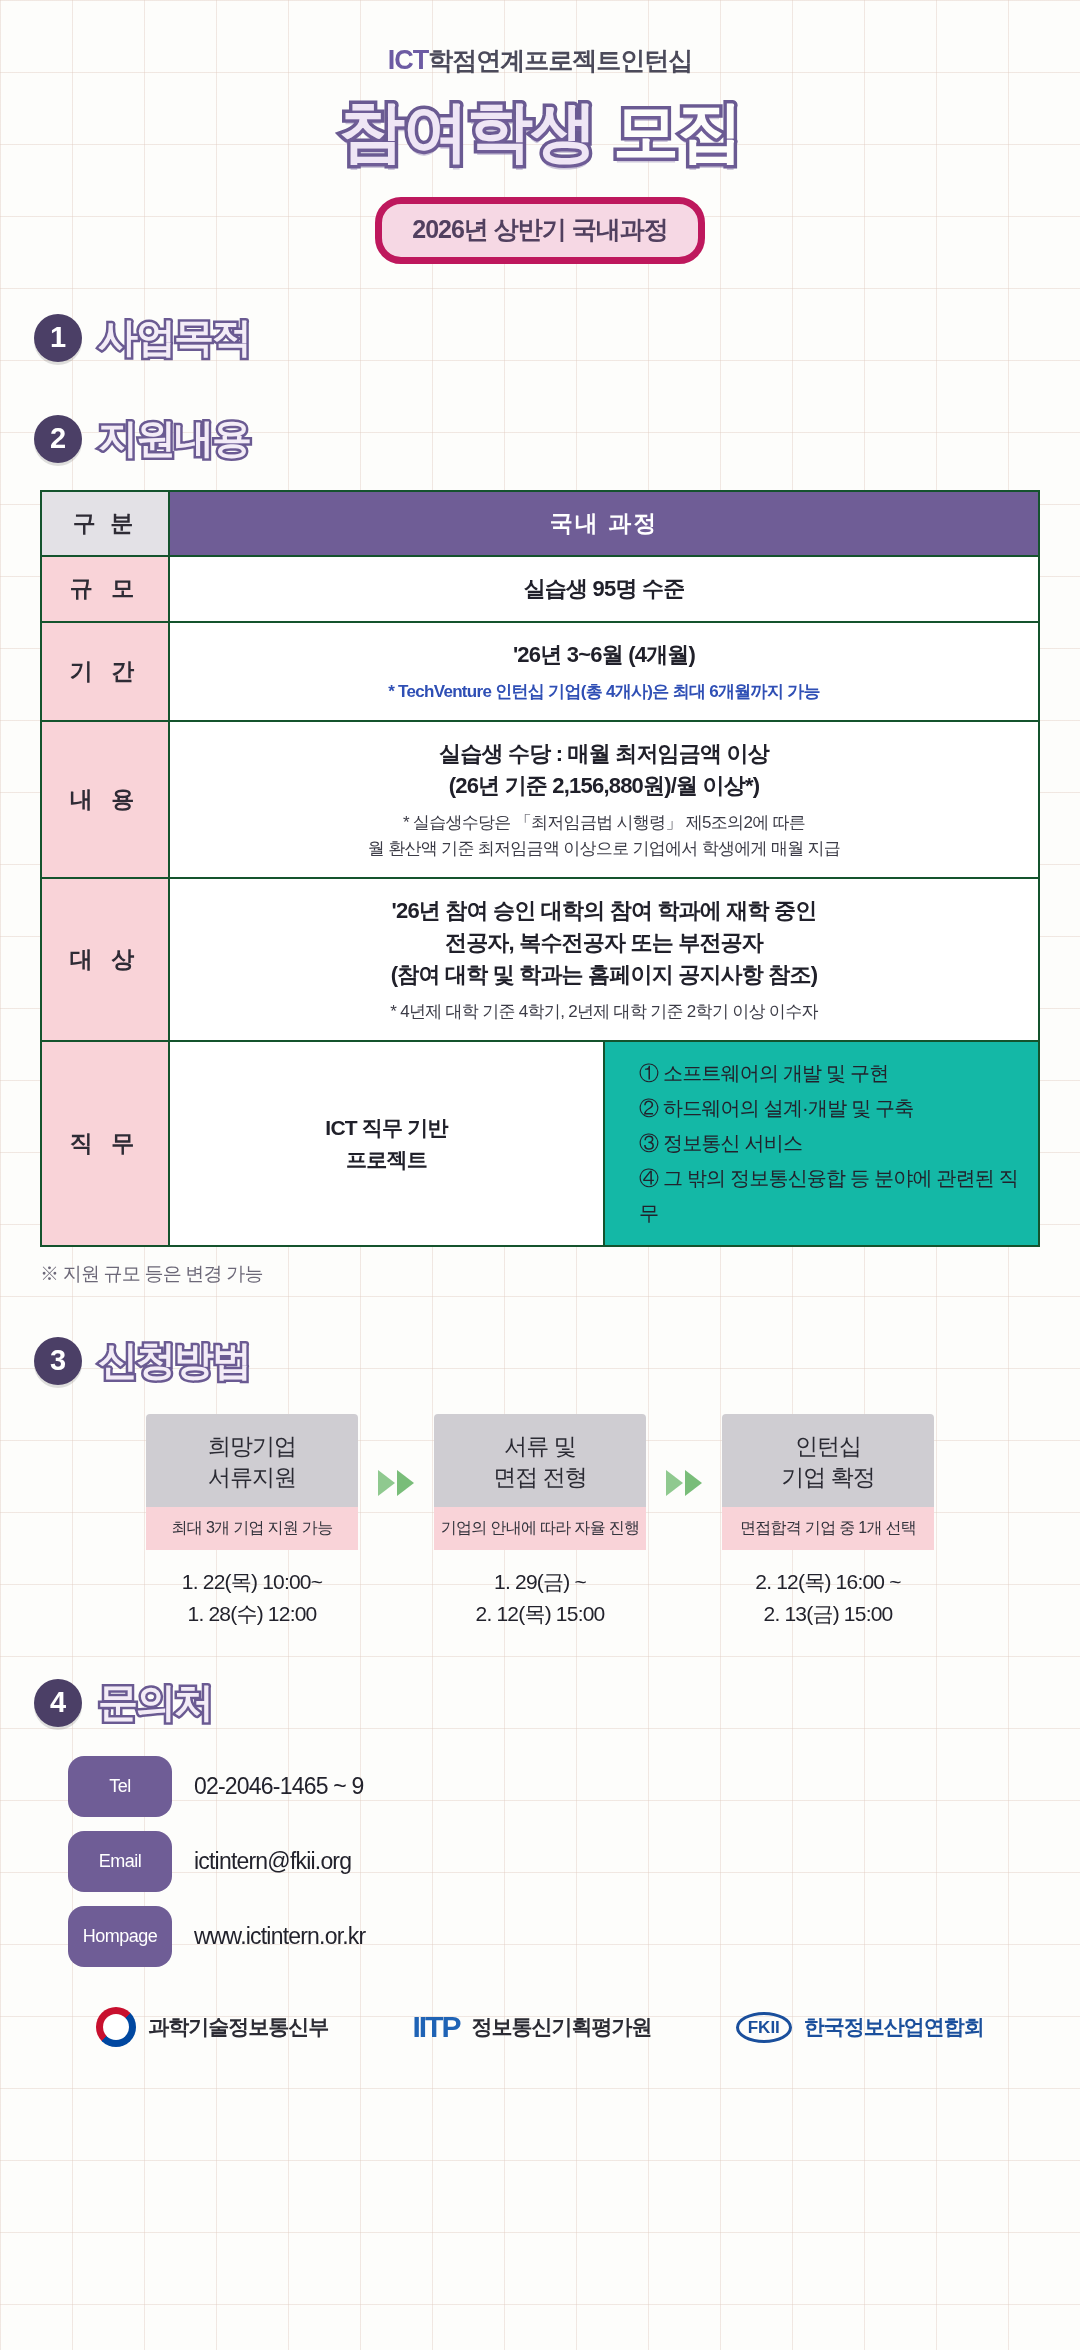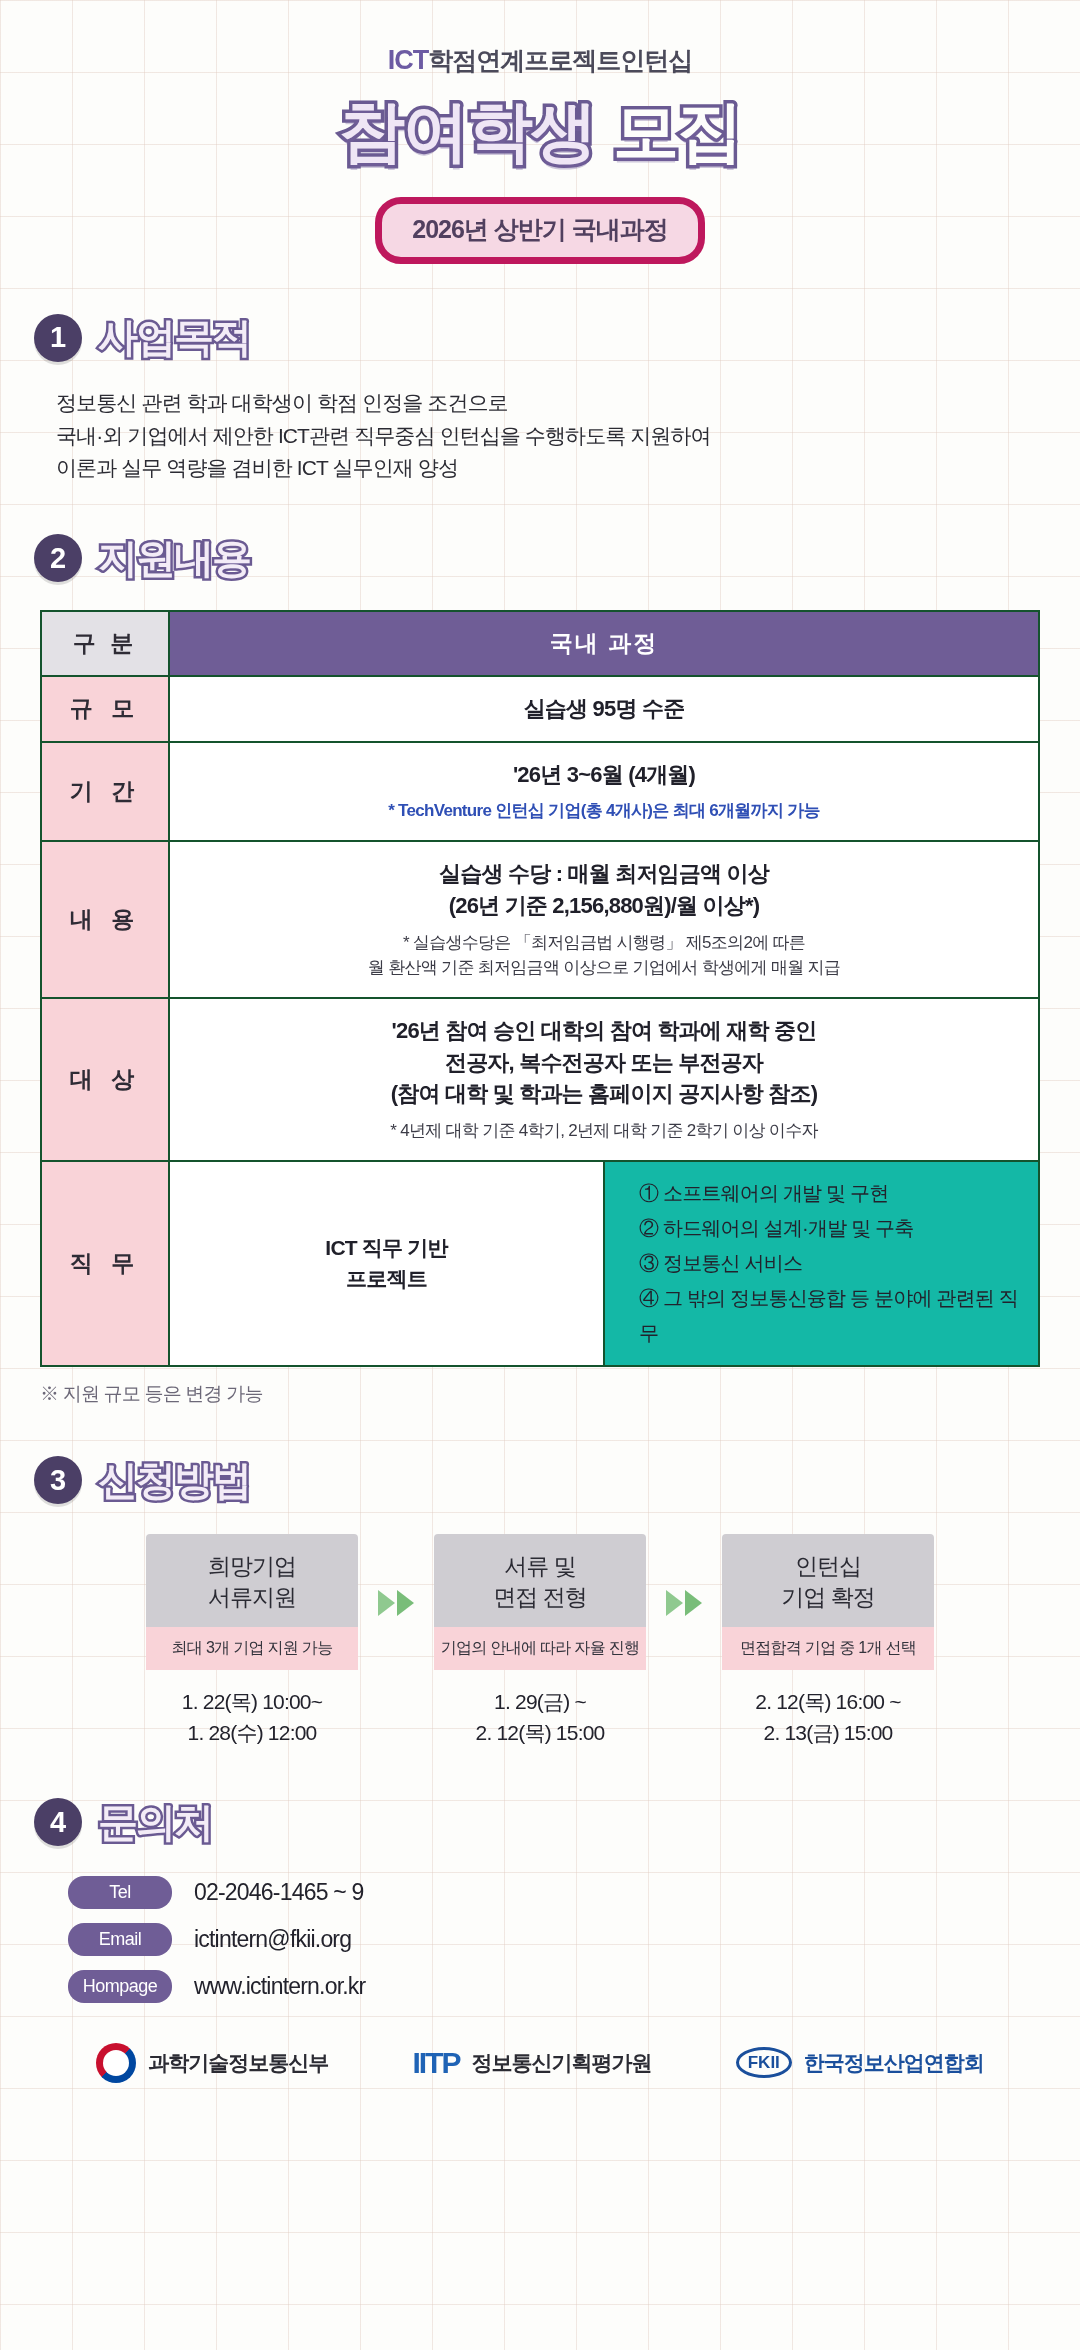--- a/index.html
+++ b/index.html
@@ -124,21 +124,21 @@
     display: inline-block; width: 0; height: 0;
     border-left: 17px solid #8fc98f; border-top: 13px solid transparent; border-bottom: 13px solid transparent;
   }
   .arrow span:last-child { border-left-color: #79bd79; }
 
   
   .contact { margin: 26px 0 0 34px; }
   .crow { display: flex; align-items: center; gap: 22px; margin-bottom: 14px; }
   .cbadge {
     background: #6f5d96; color: #fff; border-radius: 16px; font-size: 18px;
-    padding: 6px 0; width: 104px; text-align: center; letter-spacing: -.5px;
+    padding: 20px 0; width: 104px; text-align: center; letter-spacing: -.5px;
   }
   .cval { font-size: 23px; color: #22222c; letter-spacing: -.8px; }
 
   
   .footer {
     margin-top: 40px; display: flex; align-items: center; justify-content: space-around;
     padding: 0 20px 34px;
   }
   .logo { display: flex; align-items: center; gap: 12px; }
   .logo-txt { font-size: 21px; font-weight: bold; color: #2b2b33; letter-spacing: -1px; }
@@ -173,23 +173,20 @@
       <span class="big-title">참여학생</span>
       <span class="big-title two">모집</span>
     </div>
     <div class="subtitle-pill">2026년 상반기 국내과정</div>
   </div>
 
   <div class="sec-head">
     <div class="sec-num">1</div>
     <div class="sec-title">사업목적</div>
   </div>
-  <div class="body-text" style="white-space:pre-line">정보통신 관련 학과 대학생이 학점 인정을 조건으로
-국내·외 기업에서 제안한 ICT관련 직무중심 인턴십을 수행하도록 지원하여
-이론과 실무 역량을 겸비한 ICT 실무인재 양성</div>
 
   <div class="sec-head">
     <div class="sec-num">2</div>
     <div class="sec-title">지원내용</div>
   </div>
 
   <table class="info">
     <tbody>
         <tr>
       <th class="th-gray">구 분</th>

